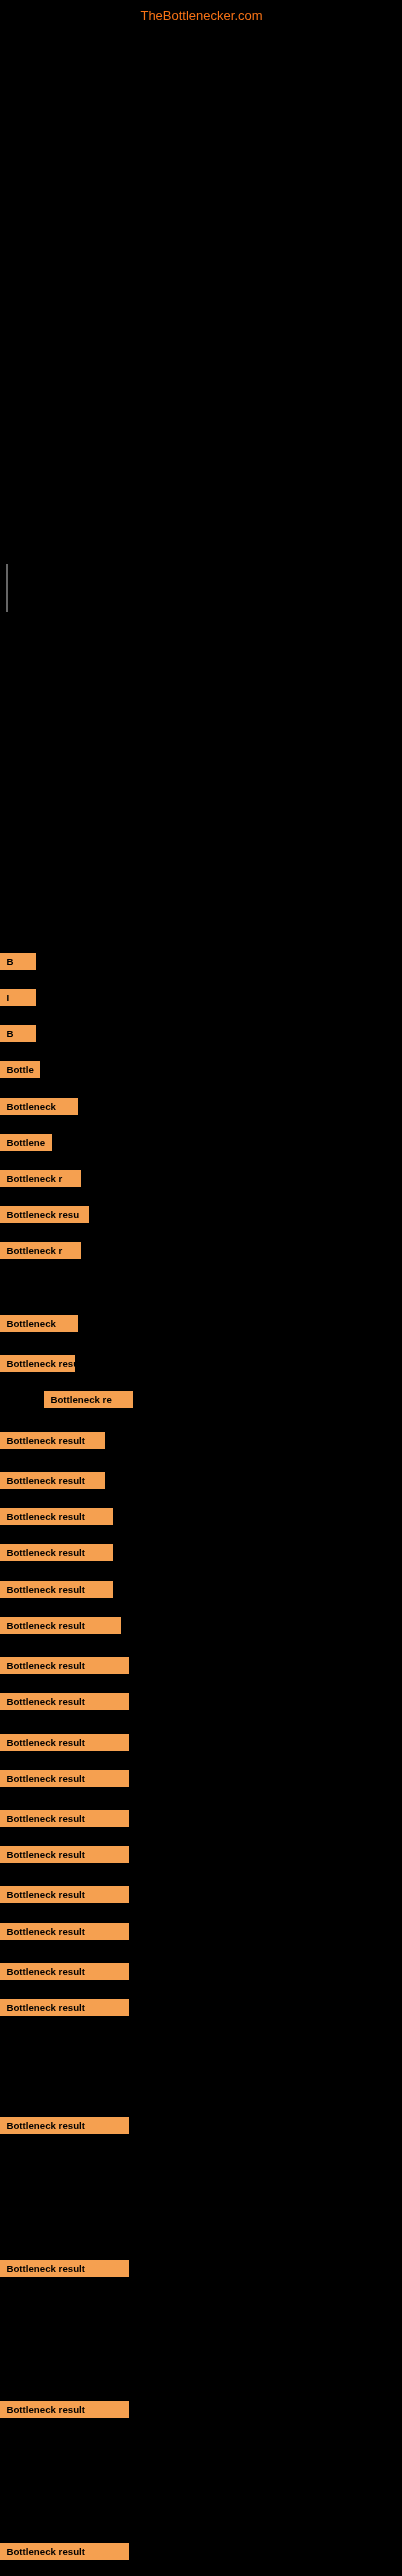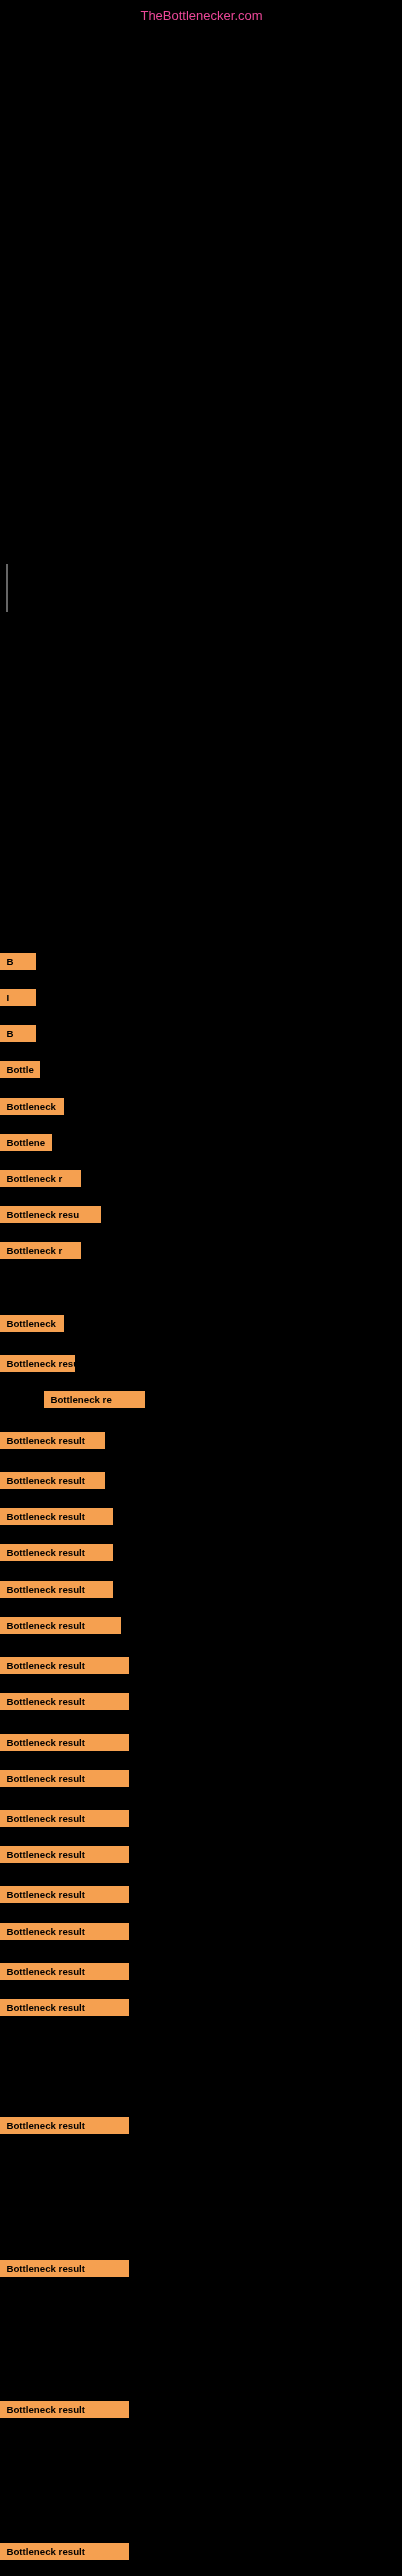--- a/index.html
+++ b/index.html
@@ -8,21 +8,21 @@
       box-sizing: border-box;
     }
     body {
       background-color: #000000;
       width: 403px;
       min-height: 2576px;
       font-family: Arial, sans-serif;
       position: relative;
     }
     .site-title {
-      color: #ec4899;
+      color: #f97316;
       font-size: 13px;
       text-align: center;
       padding: 8px 0 4px 0;
       font-weight: normal;
     }
     .chart-area {
       width: 100%;
       height: 338px;
       background-color: #000000;
       position: relative;
@@ -34,23 +34,23 @@
       font-size: 9.7px;
       padding: 3.2px 6.4px;
       font-weight: bold;
       white-space: nowrap;
       overflow: hidden;
     }
     
     .badge-w1  { width: 36px; }
     .badge-w2  { width: 40px; text-align: center; }
     .badge-w4  { width: 52px; }
-    .badge-w5  { width: 64px; }
+    .badge-w5  { width: 78px; }
     .badge-w7  { width: 81px; }
-    .badge-w8  { width: 101px; }
+    .badge-w8  { width: 89px; }
     .badge-w9  { width: 75px; }
     .badge-w10 { width: 105px; }
     .badge-w11 { width: 113px; }
     .badge-w12 { width: 121px; }
     .badge-full { width: 129px; }
   </style>
 </head>
 <body>
 
 <div class="site-title">TheBottlenecker.com</div>

